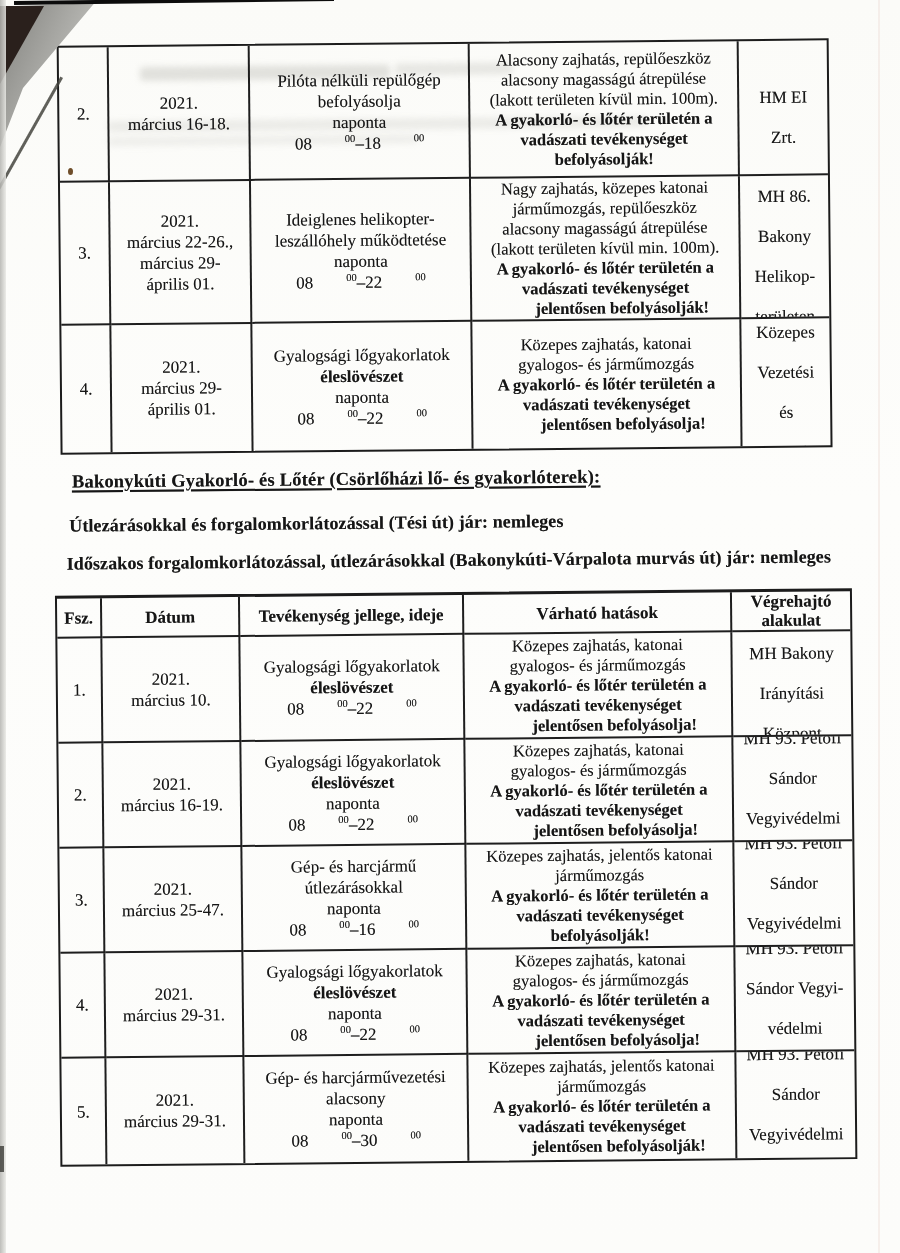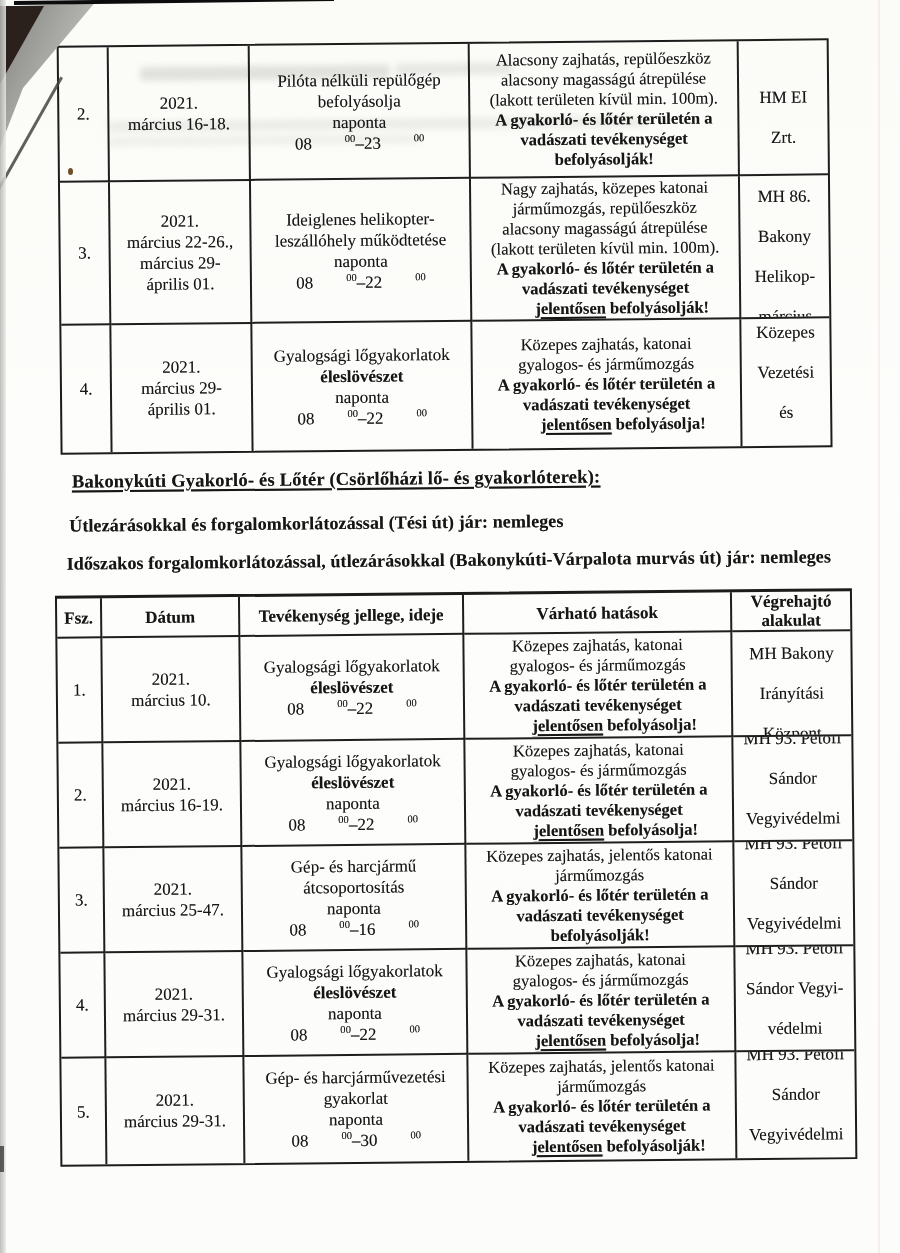--- a/index.html
+++ b/index.html
@@ -21,21 +21,21 @@
         text-shadow:0 0 .5px rgba(25,25,25,.45);}
   .cell:nth-child(5n){border-right:none;}
   .t1 .cell:nth-last-child(-n+5){border-bottom:none;}
   .t2 .cell:nth-last-child(-n+5){border-bottom:none;}
   .ln{font-size:17px;line-height:21px;white-space:nowrap;}
   .hd .ln{font-weight:700;line-height:19px;}
   .c-eff .ln{font-size:16.5px;line-height:20px;}
   .c-unit .ln{font-size:17px;line-height:20px;margin-top:20px;}
   .c-date .ln,.c-act .ln{line-height:21px;}
   .b{font-weight:700;}
-  .u{text-decoration:underline;text-decoration-thickness:2px;text-underline-offset:3px;margin-left:33px;}
+  .u{text-decoration-thickness:2px;text-underline-offset:3px;margin-left:33px;}
   .sp{font-size:62%;vertical-align:super;line-height:0;padding-left:33px;}
 
   
   .heading{position:absolute;left:73px;top:468px;font-size:18.5px;font-weight:700;
            text-decoration:underline;text-decoration-thickness:2px;text-underline-offset:3px;
            letter-spacing:.2px;text-shadow:0 0 .5px rgba(25,25,25,.5);}
   .note{position:absolute;font-size:18px;font-weight:700;letter-spacing:.1px;
         text-shadow:0 0 .5px rgba(25,25,25,.5);}
   .n1{left:70px;top:512px;}
   .n2{left:67px;top:550px;}
@@ -80,21 +80,21 @@
           <div class="ln">2.</div>
         </div>
         <div class="cell c-date">
           <div class="ln">2021.</div>
           <div class="ln">március 16-18.</div>
         </div>
         <div class="cell c-act">
           <div class="ln">Pilóta nélküli repülőgép</div>
           <div class="ln">befolyásolja</div>
           <div class="ln">naponta</div>
-          <div class="ln"><span>08</span><span class="sp">00</span><span>–</span><span>23</span><span class="sp">00</span></div>
+          <div class="ln"><span>08</span><span class="sp">00</span><span>–</span><span>18</span><span class="sp">00</span></div>
         </div>
         <div class="cell c-eff">
           <div class="ln">Alacsony zajhatás, repülőeszköz</div>
           <div class="ln">alacsony magasságú átrepülése</div>
           <div class="ln">(lakott területen kívül min. 100m).</div>
           <div class="ln b">A gyakorló- és lőtér területén a</div>
           <div class="ln b">vadászati tevékenységet</div>
           <div class="ln b">befolyásolják!</div>
         </div>
         <div class="cell c-unit">
@@ -122,21 +122,21 @@
           <div class="ln">alacsony magasságú átrepülése</div>
           <div class="ln">(lakott területen kívül min. 100m).</div>
           <div class="ln b">A gyakorló- és lőtér területén a</div>
           <div class="ln b">vadászati tevékenységet</div>
           <div class="ln"><span class="b u">jelentősen</span><span class="b "> befolyásolják!</span></div>
         </div>
         <div class="cell c-unit">
           <div class="ln">MH 86.</div>
           <div class="ln">Bakony</div>
           <div class="ln">Helikop-</div>
-          <div class="ln">március</div>
+          <div class="ln">területen</div>
         </div>
         <div class="cell c-num">
           <div class="ln">4.</div>
         </div>
         <div class="cell c-date">
           <div class="ln">2021.</div>
           <div class="ln">március 29-</div>
           <div class="ln">április 01.</div>
         </div>
         <div class="cell c-act">
@@ -235,21 +235,21 @@
         </div>
         <div class="cell c-num">
           <div class="ln">3.</div>
         </div>
         <div class="cell c-date">
           <div class="ln">2021.</div>
           <div class="ln">március 25-47.</div>
         </div>
         <div class="cell c-act">
           <div class="ln">Gép- és harcjármű</div>
-          <div class="ln">átcsoportosítás</div>
+          <div class="ln">útlezárásokkal</div>
           <div class="ln">naponta</div>
           <div class="ln"><span>08</span><span class="sp">00</span><span>–</span><span>16</span><span class="sp">00</span></div>
         </div>
         <div class="cell c-eff">
           <div class="ln">Közepes zajhatás, jelentős katonai</div>
           <div class="ln">járműmozgás</div>
           <div class="ln b">A gyakorló- és lőtér területén a</div>
           <div class="ln b">vadászati tevékenységet</div>
           <div class="ln b">befolyásolják!</div>
         </div>
@@ -287,21 +287,21 @@
         </div>
         <div class="cell c-num">
           <div class="ln">5.</div>
         </div>
         <div class="cell c-date">
           <div class="ln">2021.</div>
           <div class="ln">március 29-31.</div>
         </div>
         <div class="cell c-act">
           <div class="ln">Gép- és harcjárművezetési</div>
-          <div class="ln">gyakorlat</div>
+          <div class="ln">alacsony</div>
           <div class="ln">naponta</div>
           <div class="ln"><span>08</span><span class="sp">00</span><span>–</span><span>30</span><span class="sp">00</span></div>
         </div>
         <div class="cell c-eff">
           <div class="ln">Közepes zajhatás, jelentős katonai</div>
           <div class="ln">járműmozgás</div>
           <div class="ln b">A gyakorló- és lőtér területén a</div>
           <div class="ln b">vadászati tevékenységet</div>
           <div class="ln"><span class="b u">jelentősen</span><span class="b "> befolyásolják!</span></div>
         </div>

